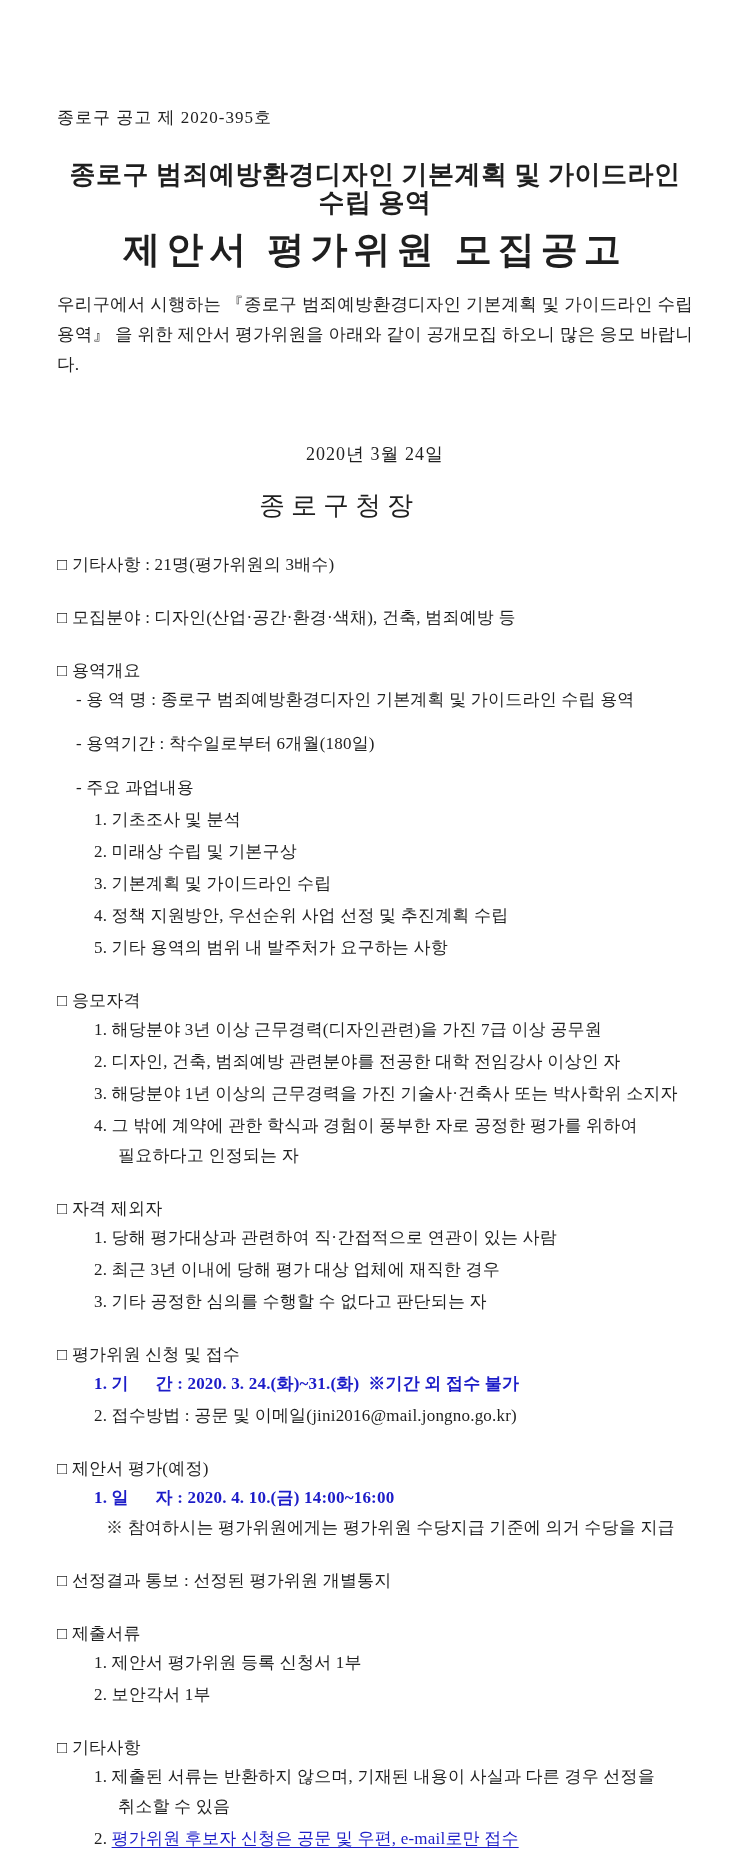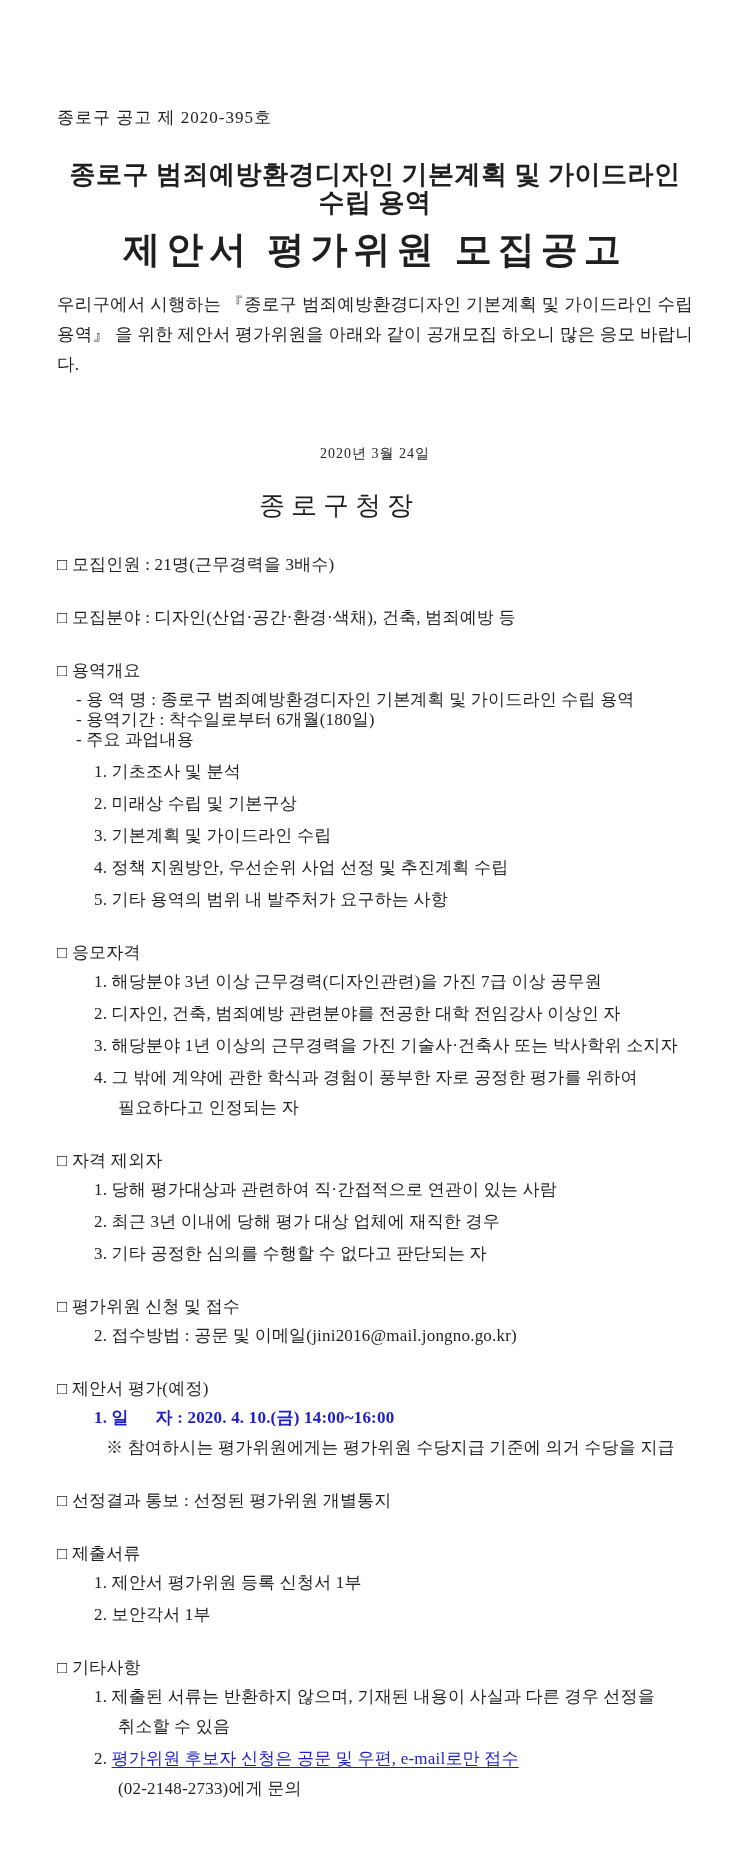--- a/index.html
+++ b/index.html
@@ -39,61 +39,61 @@
     margin:15px 0 0 0;
     font-size:17.5px;
     line-height:30px;
     text-align:justify;
     text-align-last:justify;
     letter-spacing:0.2px;
   }
   .date-line{
     margin-top:64px;
     text-align:center;
-    font-size:14px;
+    font-size:18px;
     line-height:22px;
     letter-spacing:1px;
   }
   .signature{
     margin-top:25px;
     text-align:center;
     padding-right:72px;
     font-size:26px;
     line-height:32px;
     letter-spacing:6px;
   }
   .body{ margin-top:8px; }
   .doc-line{
     font-size:17px;
     line-height:20px;
     white-space:pre-wrap;
     letter-spacing:0.2px;
   }
   .k-section{ padding-left:0;   margin-top:33px; }
-  .k-dash   { padding-left:19px; margin-top:0; }
+  .k-dash   { padding-left:19px; margin-top:24px; }
   .k-item   { padding-left:37px; margin-top:12px; }
   .k-wrap   { padding-left:61px; margin-top:10px; }
   .k-note   { padding-left:49px; margin-top:10px; }
   .k-section + .k-dash, .k-section + .k-item{ margin-top:9px; }
   .c-blue{ color:#1c1cc8; }
   .b{ font-weight:bold; }
   .u{ text-decoration:underline; text-underline-offset:3px;text-align:right; }
 </style>
 </head>
 <body>
 
 <div class="page">
   <div class="notice-no">종로구 공고 제 2020-395호</div>
   <div class="title-sub">종로구 범죄예방환경디자인 기본계획 및 가이드라인 수립 용역</div>
   <div class="title-main">제안서 평가위원 모집공고</div>
   <p class="intro">우리구에서 시행하는 『종로구 범죄예방환경디자인 기본계획 및 가이드라인 수립 용역』 을 위한 제안서 평가위원을 아래와 같이 공개모집 하오니 많은 응모 바랍니다.</p>
   <div class="date-line">2020년 3월 24일</div>
   <div class="signature">종로구청장</div>
   <div class="body" id="doc-body">
-      <div class="doc-line k-section"><span>□ 모집인원 : 21명(근무경력을 3배수)</span></div>
+      <div class="doc-line k-section"><span>□ 기타사항 : 21명(평가위원의 3배수)</span></div>
       <div class="doc-line k-section"><span>□ 모집분야 : 디자인(산업·공간·환경·색채), 건축, 범죄예방 등</span></div>
       <div class="doc-line k-section"><span>□ 용역개요</span></div>
       <div class="doc-line k-dash"><span>- 용 역 명 : 종로구 범죄예방환경디자인 기본계획 및 가이드라인 수립 용역</span></div>
       <div class="doc-line k-dash"><span>- 용역기간 : 착수일로부터 6개월(180일)</span></div>
       <div class="doc-line k-dash"><span>- 주요 과업내용</span></div>
       <div class="doc-line k-item"><span>1. 기초조사 및 분석</span></div>
       <div class="doc-line k-item"><span>2. 미래상 수립 및 기본구상</span></div>
       <div class="doc-line k-item"><span>3. 기본계획 및 가이드라인 수립</span></div>
       <div class="doc-line k-item"><span>4. 정책 지원방안, 우선순위 사업 선정 및 추진계획 수립</span></div>
       <div class="doc-line k-item"><span>5. 기타 용역의 범위 내 발주처가 요구하는 사항</span></div>
@@ -101,20 +101,21 @@
       <div class="doc-line k-item"><span>1. 해당분야 3년 이상 근무경력(디자인관련)을 가진 7급 이상 공무원</span></div>
       <div class="doc-line k-item"><span>2. 디자인, 건축, 범죄예방 관련분야를 전공한 대학 전임강사 이상인 자</span></div>
       <div class="doc-line k-item"><span>3. 해당분야 1년 이상의 근무경력을 가진 기술사·건축사 또는 박사학위 소지자</span></div>
       <div class="doc-line k-item"><span>4. 그 밖에 계약에 관한 학식과 경험이 풍부한 자로 공정한 평가를 위하여</span></div>
       <div class="doc-line k-wrap"><span>필요하다고 인정되는 자</span></div>
       <div class="doc-line k-section"><span>□ 자격 제외자</span></div>
       <div class="doc-line k-item"><span>1. 당해 평가대상과 관련하여 직·간접적으로 연관이 있는 사람</span></div>
       <div class="doc-line k-item"><span>2. 최근 3년 이내에 당해 평가 대상 업체에 재직한 경우</span></div>
       <div class="doc-line k-item"><span>3. 기타 공정한 심의를 수행할 수 없다고 판단되는 자</span></div>
       <div class="doc-line k-section"><span>□ 평가위원 신청 및 접수</span></div>
+      <div class="doc-line k-item"><span class="c-blue b">1. 기      간 : 2020. 3. 24.(화)~31.(화)  ※기간 외 접수 불가</span></div>
       <div class="doc-line k-item"><span>2. 접수방법 : 공문 및 이메일(jini2016@mail.jongno.go.kr)</span></div>
       <div class="doc-line k-section"><span>□ 제안서 평가(예정)</span></div>
       <div class="doc-line k-item"><span class="c-blue b">1. 일      자 : 2020. 4. 10.(금) 14:00~16:00</span></div>
       <div class="doc-line k-note"><span>※ 참여하시는 평가위원에게는 평가위원 수당지급 기준에 의거 수당을 지급</span></div>
       <div class="doc-line k-section"><span>□ 선정결과 통보 : 선정된 평가위원 개별통지</span></div>
       <div class="doc-line k-section"><span>□ 제출서류</span></div>
       <div class="doc-line k-item"><span>1. 제안서 평가위원 등록 신청서 1부</span></div>
       <div class="doc-line k-item"><span>2. 보안각서 1부</span></div>
       <div class="doc-line k-section"><span>□ 기타사항</span></div>
       <div class="doc-line k-item"><span>1. 제출된 서류는 반환하지 않으며, 기재된 내용이 사실과 다른 경우 선정을</span></div>

